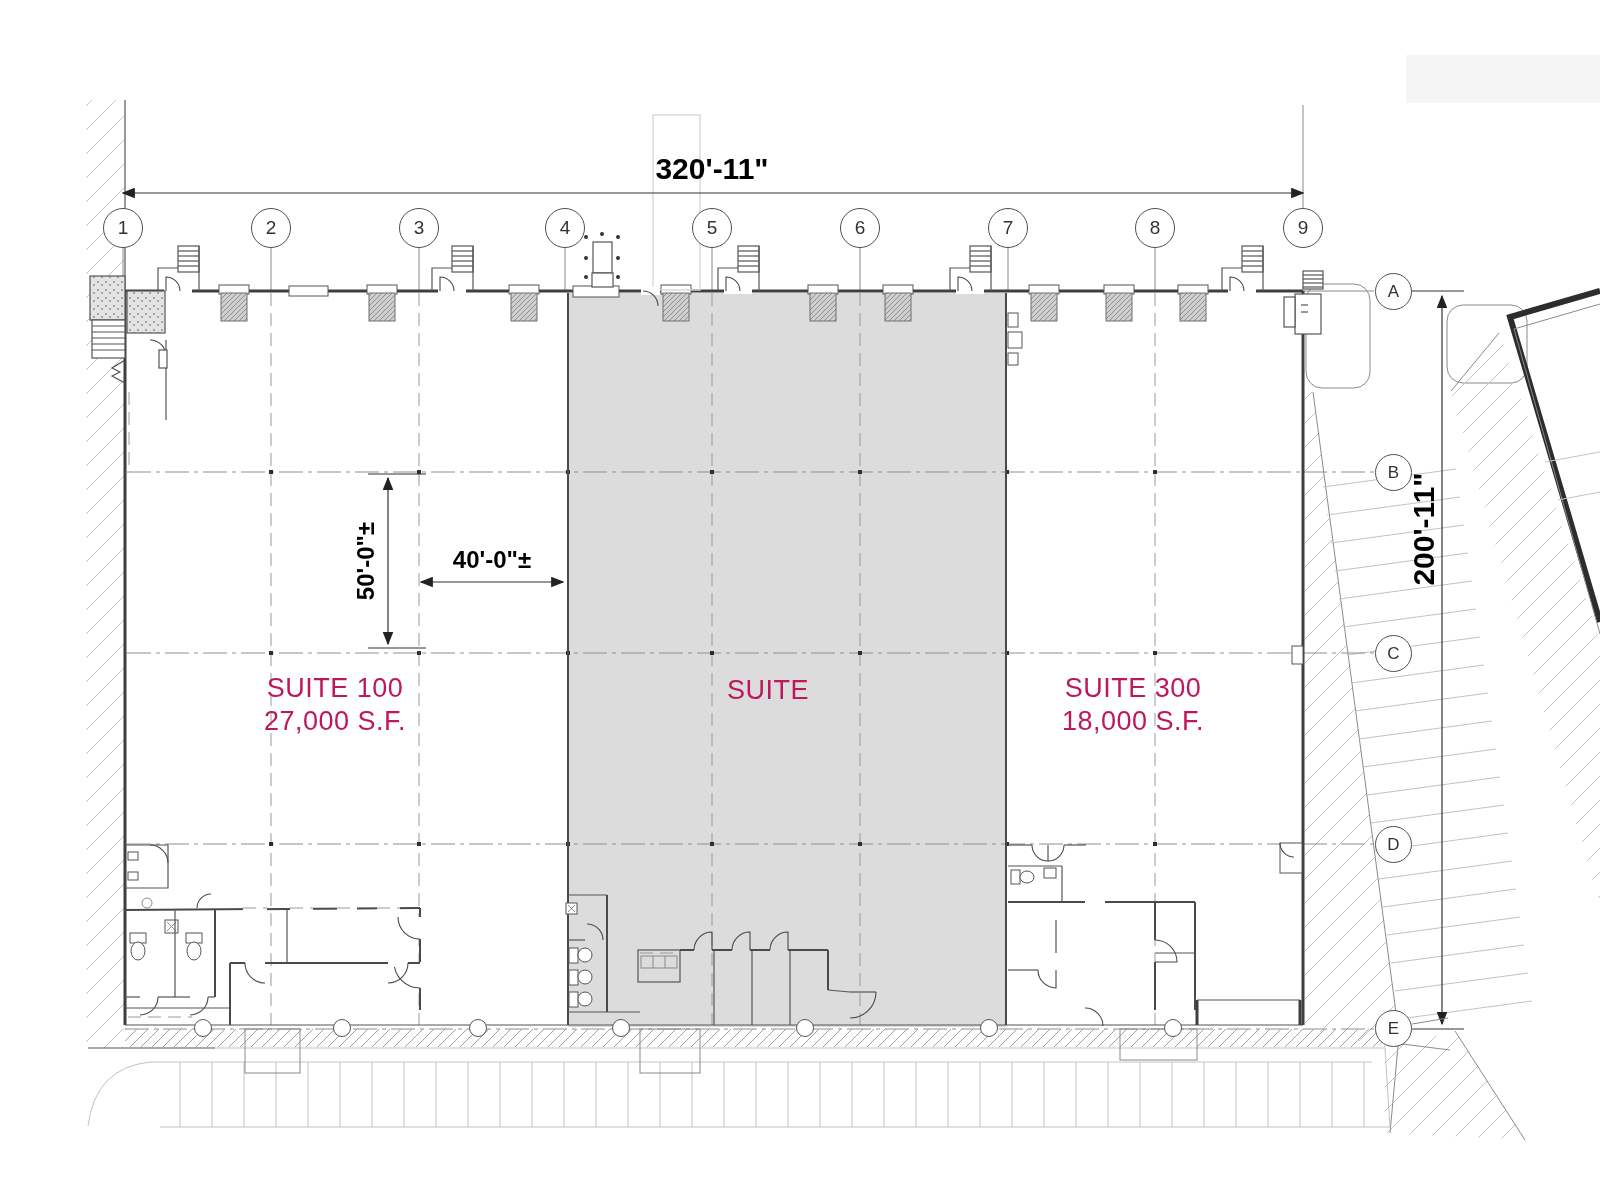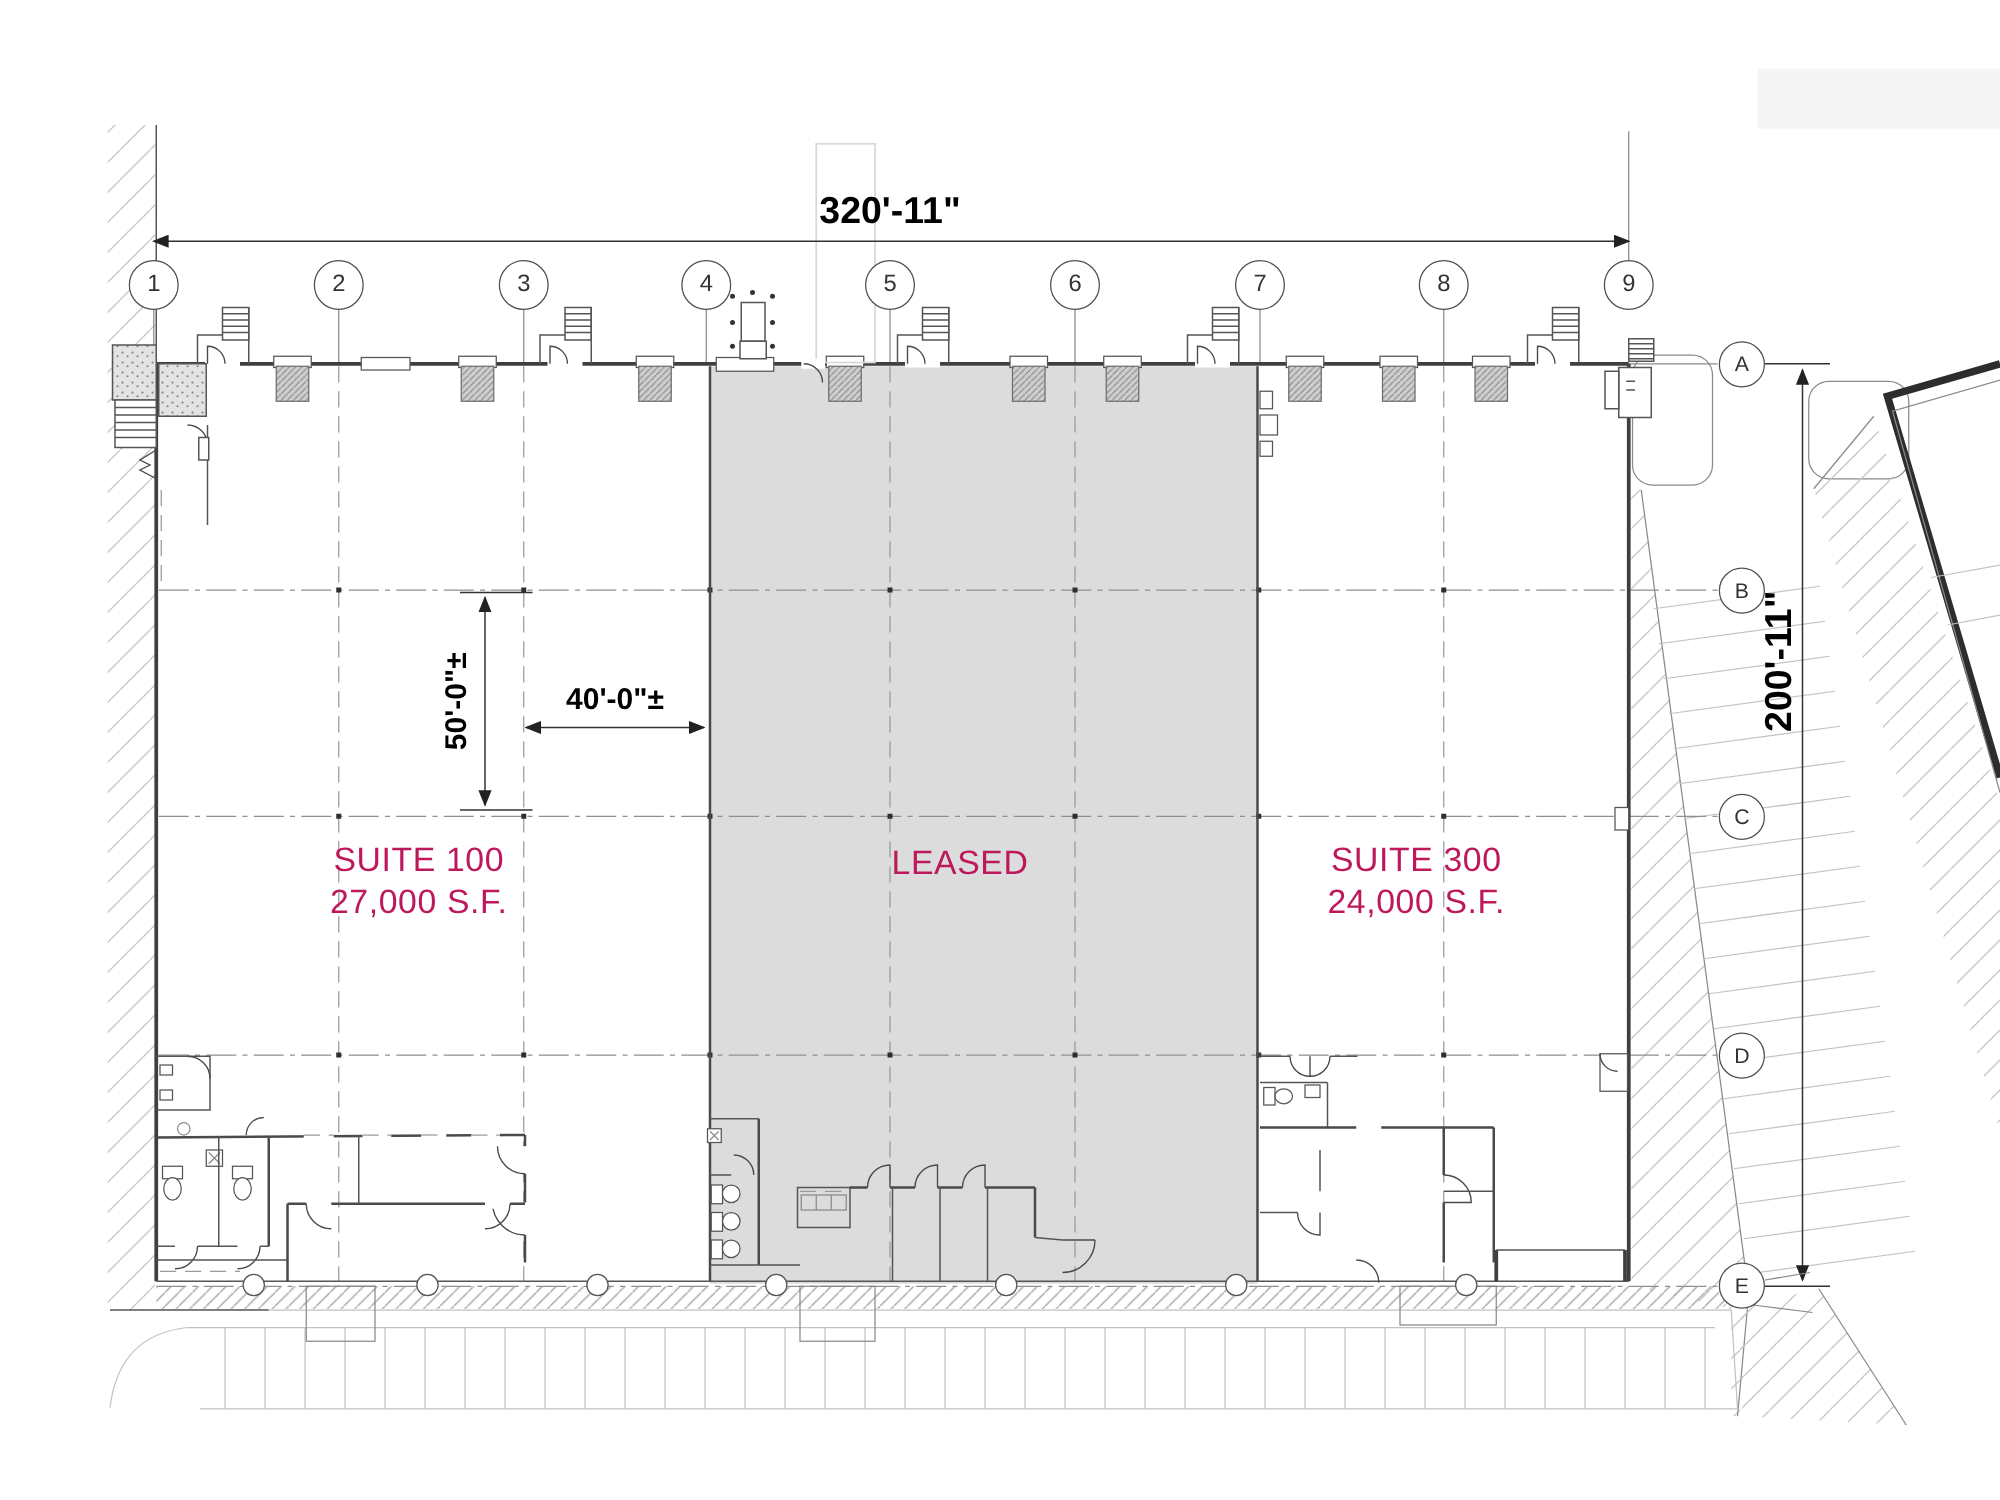--- a/index.html
+++ b/index.html
@@ -559,19 +559,19 @@
 <div class="lab dimtxt big" style="left:562px;top:152px;width:300px">320'-11"</div>
 <div class="lab dimtxt big rot" style="left:1324px;top:512px;width:200px">200'-11"</div>
 <div class="lab dimtxt mid rot" style="left:296px;top:547px;width:140px">50'-0"±</div>
 <div class="lab dimtxt mid" style="left:412px;top:546px;width:160px">40'-0"±</div>
 
 <div class="lab suite" style="left:185px;top:672px;width:300px">
   <div>SUITE 100</div>
   <div>27,000 S.F.</div>
 </div>
 <div class="lab suite" style="left:618px;top:674px;width:300px">
-  <div>LEASED</div>
+  <div>SUITE</div>
 </div>
 <div class="lab suite" style="left:983px;top:672px;width:300px">
   <div>SUITE 300</div>
-  <div>24,000 S.F.</div>
+  <div>18,000 S.F.</div>
 </div>
 </div>
 
 </body></html>

